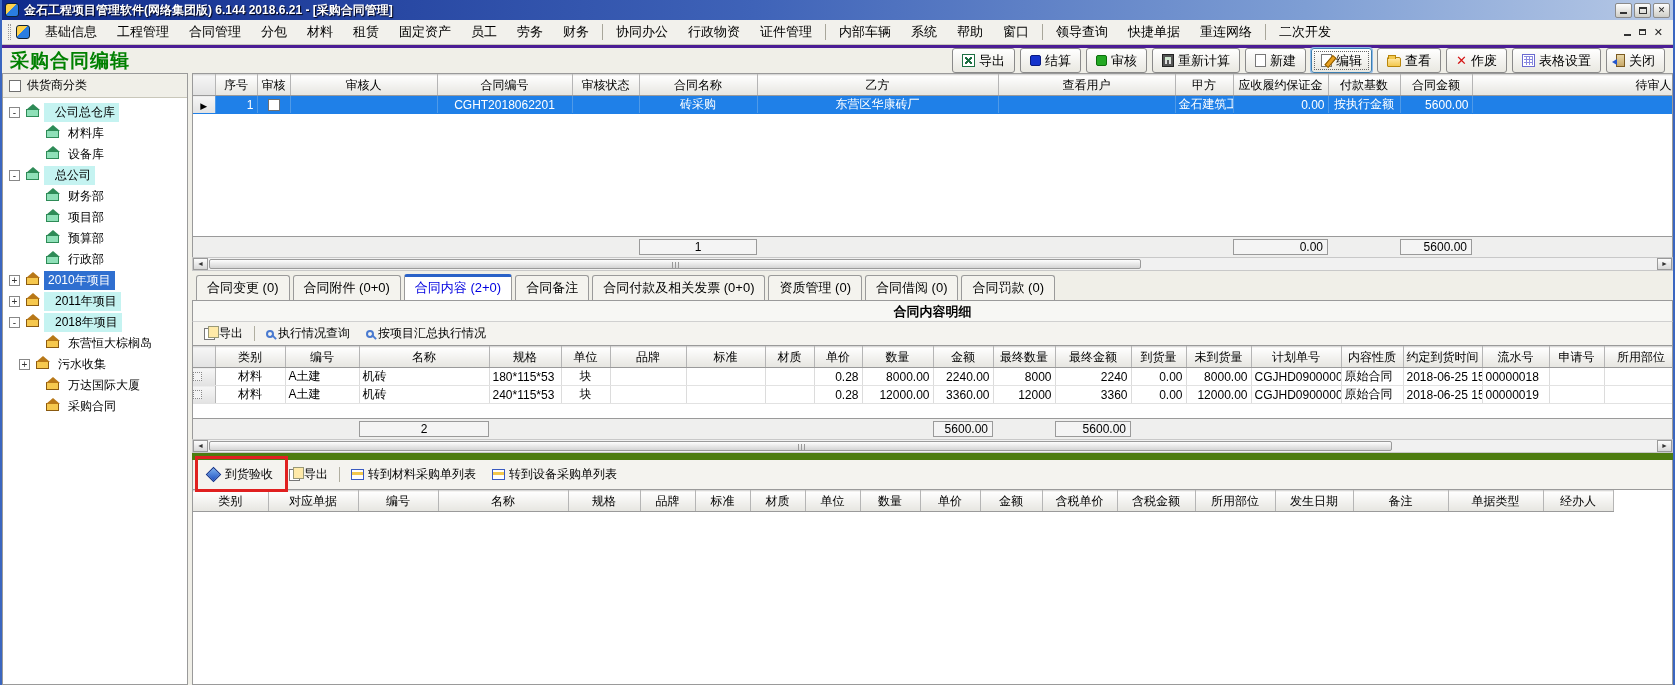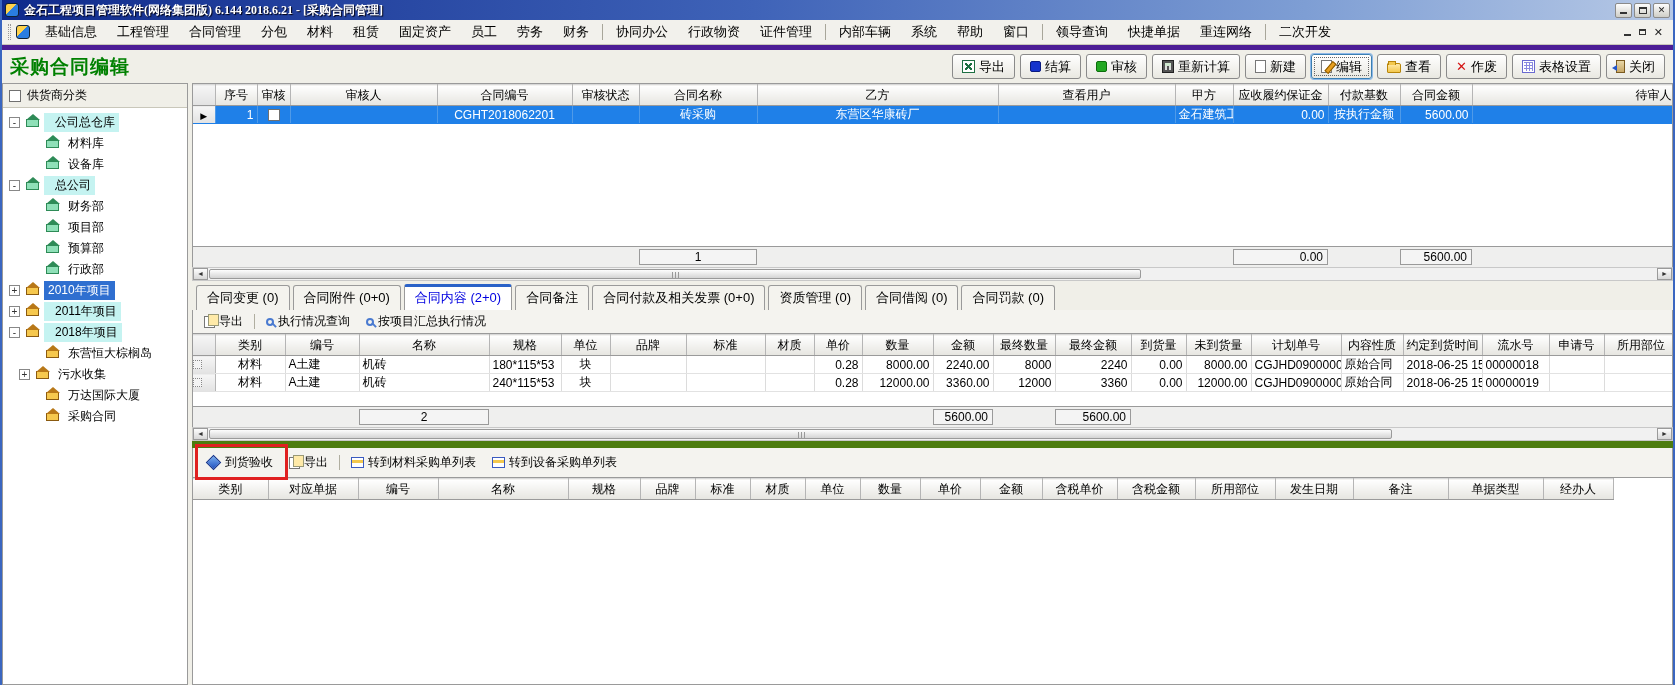--- a/index.html
+++ b/index.html
@@ -1,21 +1,21 @@
 <!DOCTYPE html>
 <html><head>
 <meta charset="utf-8">
 <style>
   * { margin:0; padding:0; box-sizing:border-box; }
   html,body { width:1675px; height:685px; overflow:hidden; }
   body { font-family:"Liberation Sans","DejaVu Sans",sans-serif; font-size:12px; color:#000; background:#f0efe8; }
   .app { width:1675px; height:685px; display:flex; flex-direction:column; border-left:2px solid #3a66c0; border-right:2px solid #3a66c0; }
 
   
-  .titlebar { height:20px; background:linear-gradient(90deg,#0f2a8c 0%,#3f63b8 45%,#7e9ed4 78%,#b7c9e6 100%); display:flex; align-items:center; padding:0 3px; color:#fff; flex:0 0 auto;font-family:Liberation Serif, serif; }
+  .titlebar { height:20px; background:linear-gradient(90deg,#0f2a8c 0%,#3f63b8 45%,#7e9ed4 78%,#b7c9e6 100%); display:flex; align-items:center; padding:0 3px; color:#fff; flex:0 0 auto; }
   .app-logo { width:14px; height:14px; background:linear-gradient(135deg,#ffd24a 0 45%,#2a7de0 45% 100%); border-radius:3px; margin-right:5px; flex:0 0 auto; border:1px solid #123; }
   .titlebar .ttl { font-weight:bold; font-size:12px; white-space:nowrap; text-shadow:1px 1px 1px #001; }
   .win-btns { margin-left:auto; display:flex; gap:2px; }
   .wbtn { width:17px; height:15px; background:linear-gradient(#fdfdfd,#cfcec7); border:1px solid #8a8a8a; border-radius:2px; display:flex; align-items:center; justify-content:center; font-size:9px; color:#222; line-height:1; }
   .glyph-min { width:7px; height:2px; background:#333; margin-top:6px; }
   .glyph-max { width:8px; height:7px; border:1px solid #333; border-top-width:2px; }
   .glyph-restore { width:7px; height:6px; border:1px solid #333; border-top-width:2px; position:relative; }
 
   
   .menubar { height:25px; background:#f2f1ec; border-bottom:1px solid #c9c7ba; display:flex; align-items:center; padding:0 6px; flex:0 0 auto; }
@@ -25,21 +25,21 @@
   .msep { width:1px; height:16px; background:#a8a69a; margin:0 3px; }
   .mdi-btns { margin-left:auto; display:flex; gap:8px; align-items:center; padding-right:4px; }
   .mdi-btns .xg { font-size:11px; color:#222; }
 
   
   .tabrow { height:23px; display:flex; align-items:flex-end; padding-left:3px; background:#f0efe8; flex:0 0 auto; }
   .tab { border:1px solid #9a9a9a; border-bottom:none; border-radius:3px 3px 0 0; background:#f4f3ee; padding:3px 12px 2px; margin-right:2px; font-size:13px; white-space:nowrap; }
   .tab.active { background:#fff; color:#0000d8; border-top:2px solid #2a62c8; font-weight:bold; position:relative; top:1px; }
 
   
-  .pagehead { height:38px; display:flex; align-items:center; padding:0 8px; background:#f0efe8; border-top:5px solid #4c1d95; flex:0 0 auto; }
+  .pagehead { height:28px; display:flex; align-items:center; padding:0 8px; background:#f0efe8; border-top:3px solid #4c1d95; flex:0 0 auto; }
   .page-title { color:#008000; font-size:19px; font-weight:bold; letter-spacing:1px; }
   .tb-btns { margin-left:auto; display:flex; gap:5px; align-items:center; }
   .btn { height:25px; display:flex; align-items:center; padding:0 9px; border:1px solid #8a8a8a; border-radius:3px; background:linear-gradient(#ffffff,#e9e8e1); font-size:13px; white-space:nowrap; }
   .btn.focused { border-color:#3c7fb1; box-shadow:0 0 0 1px #8db8e8; outline:1px dotted #666; outline-offset:-4px; }
   .ic { display:inline-block; margin-right:4px; flex:0 0 auto; }
   .ic-excel { width:13px; height:13px; background:#fff; border:1px solid #1d6f42; position:relative; }
   .ic-excel::after { content:""; position:absolute; inset:2px; background:
       linear-gradient(45deg,transparent 42%,#1d6f42 42% 58%,transparent 58%),
       linear-gradient(-45deg,transparent 42%,#1d6f42 42% 58%,transparent 58%); }
   .ic-blue-sq { width:11px; height:11px; background:#1533cc; border:1px solid #0a1a80; border-radius:2px; }
@@ -418,20 +418,21 @@
         <span class="stab">合同变更 (0)</span>
         <span class="stab">合同附件 (0+0)</span>
         <span class="stab active">合同内容 (2+0)</span>
         <span class="stab">合同备注</span>
         <span class="stab">合同付款及相关发票 (0+0)</span>
         <span class="stab">资质管理 (0)</span>
         <span class="stab">合同借阅 (0)</span>
         <span class="stab">合同罚款 (0)</span>
       </div>
 
+      <div class="sec-title">合同内容明细</div>
       <div class="sec-toolbar">
         <span class="ttool">
             <span class="ic ic-copy"></span>
             <span>导出</span>
           </span>
         <span class="tsep"></span>
         <span class="ttool">
             <span class="mag"></span>
             <span>执行情况查询</span>
           </span>

